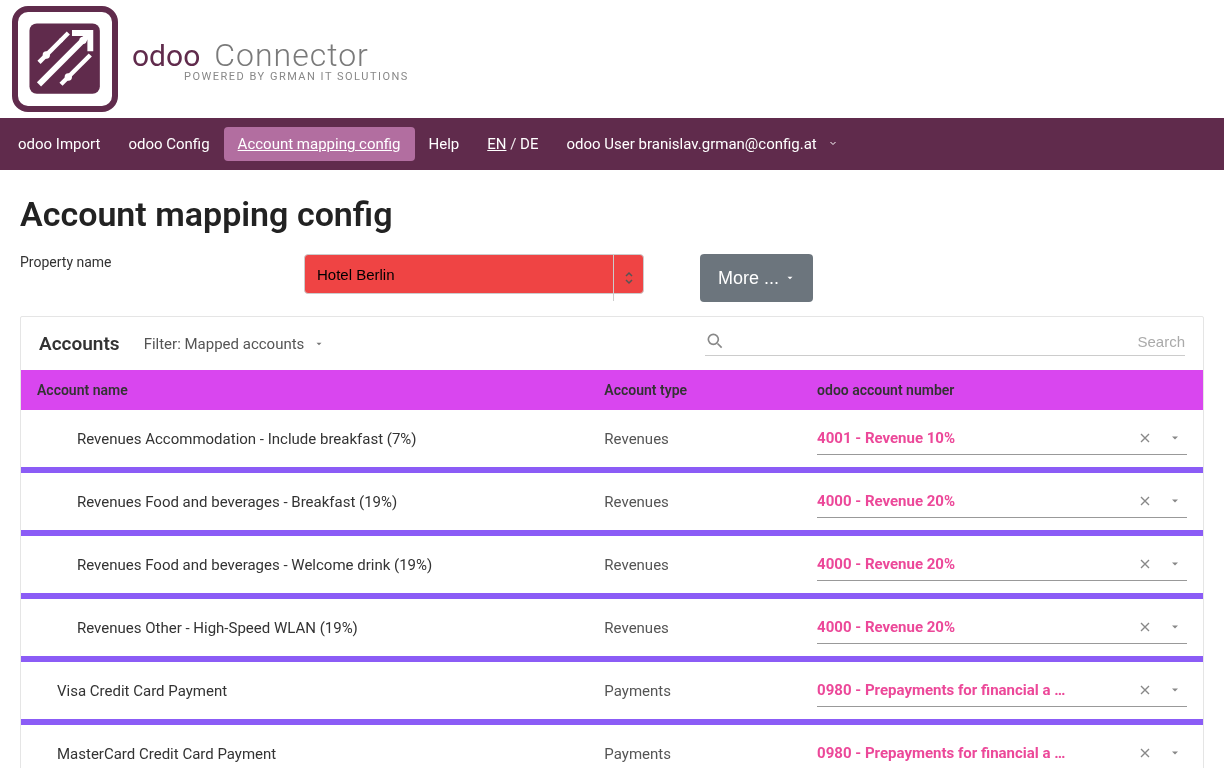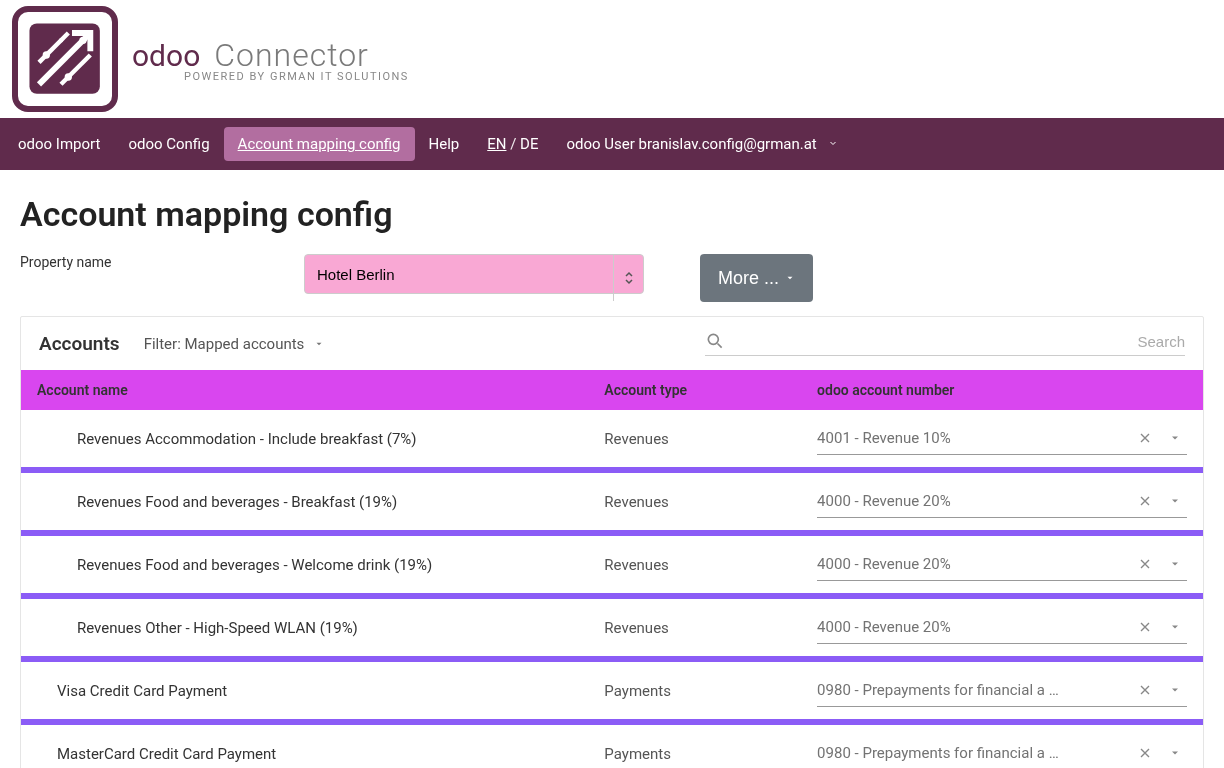--- a/index.html
+++ b/index.html
@@ -23,21 +23,21 @@
   .lang-en { text-decoration: underline; }
   .chevron-down { margin-left: 6px; display: inline-block; }
 
   .page { padding: 24px 20px; }
   .page-title { font-size: 34px; font-weight: 600; color: #222; margin-bottom: 20px; }
 
   .form-row { display: flex; gap: 24px; margin-bottom: 8px; }
   .form-label { font-size: 14px; color: #333; width: 260px; }
   .select {
     width: 340px; height: 40px; border: 1px solid #ccc; border-radius: 4px;
-    padding: 0 12px; font-size: 15px; background: #f9a8d4; appearance: none;
+    padding: 0 12px; font-size: 15px; background: #ef4444; appearance: none;
     position: relative;
   }
   .select-wrap { position: relative; width: 340px; }
   .select-wrap::after {
     content: ""; position: absolute; right: 12px; top: 50%; transform: translateY(-50%);
     width: 0; height: 0;
   }
   .select-caret-box {
     position: absolute; right: 1px; top: 1px; bottom: 1px; width: 30px;
     border-left: 1px solid #ccc; display: flex; align-items: center; justify-content: center;
@@ -67,21 +67,21 @@
   .tbl tbody td {
     padding: 12px 16px; font-size: 15px; border-bottom: 6px solid #8b5cf6; vertical-align: middle;
   }
   .col-name { width: 48%; }
   .col-type { width: 18%; color: #555; font-size: 14px; }
   .col-acct { width: 34%; }
   .acct-cell {
     display: flex; align-items: center; border-bottom: 1px solid #999;
     padding: 4px 0; gap: 6px;
   }
-  .acct-val { flex: 1; white-space: nowrap; overflow: hidden; text-overflow: ellipsis; color: #737373; }
+  .acct-val { flex: 1; white-space: nowrap; overflow: hidden; text-overflow: ellipsis; color: #ec4899; font-weight: bold; }
   .icon-btn { width: 24px; height: 24px; display: flex; align-items: center; justify-content: center; cursor: pointer; color: #777; }
   .indent-1 { padding-left: 36px !important; }
   .indent-2 { padding-left: 56px !important; }
 
   svg { display: block; }
 </style>
 </head>
 <body>
 
 <div class="header">
@@ -109,21 +109,21 @@
 
 <div class="navbar">
   <div class="nav-item">odoo Import</div>
   <div class="nav-item">odoo Config</div>
   <div class="nav-item active">Account mapping config</div>
   <div class="nav-item">Help</div>
   <div class="nav-item">
     <span class="lang-en">EN</span><span class="nav-sep"> / </span><span>DE</span>
   </div>
   <div class="nav-item">
-    <span>odoo User </span><span>branislav.config@grman.at</span>
+    <span>odoo User </span><span>branislav.grman@config.at</span>
     <span class="chevron-down">
       <svg width="12" height="12" viewBox="0 0 24 24">
           <path d="M7 10l5 5 5-5" stroke="#fff" stroke-width="2" fill="none"></path>
         </svg>
     </span>
   </div>
 </div>
 
 <div class="page">
   <h1 class="page-title">Account mapping config</h1>

